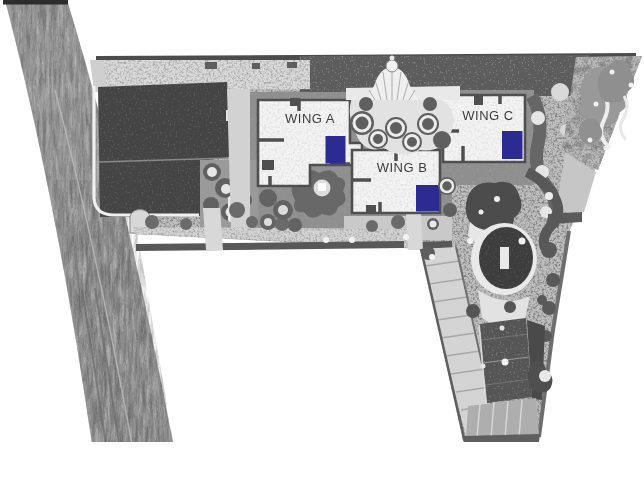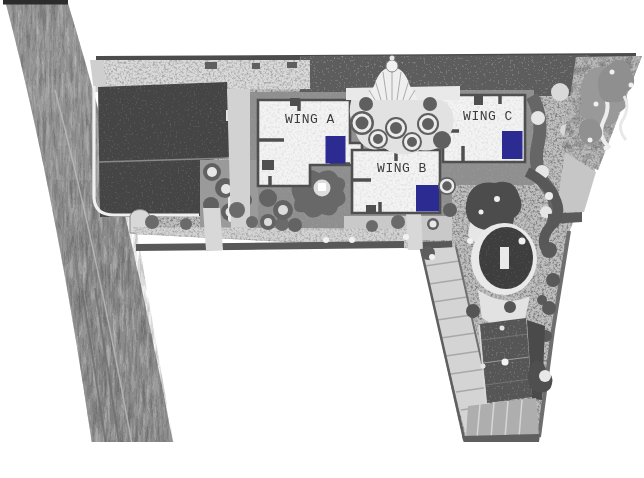--- a/index.html
+++ b/index.html
@@ -1,17 +1,17 @@
 <!DOCTYPE html>
 <html><head>
 <meta charset="utf-8">
 <style>
   html,body{margin:0;padding:0;background:#ffffff;}
   #page{width:644px;height:442px;position:relative;overflow:hidden;background:#f9a8d4;
-        font-family:Liberation Mono, monospace;}
+        font-family:Liberation Sans, sans-serif;}
   svg{display:block;filter:blur(0.4px);}
 </style>
 </head>
 <body>
 <div id="page">
 <svg width="644" height="478" viewBox="0 0 644 478" xmlns="http://www.w3.org/2000/svg">
 <defs>
 
   <filter id="spd" x="0%" y="0%" width="100%" height="100%">
     <feTurbulence type="fractalNoise" baseFrequency="0.45" numOctaves="2" seed="3"></feTurbulence>

